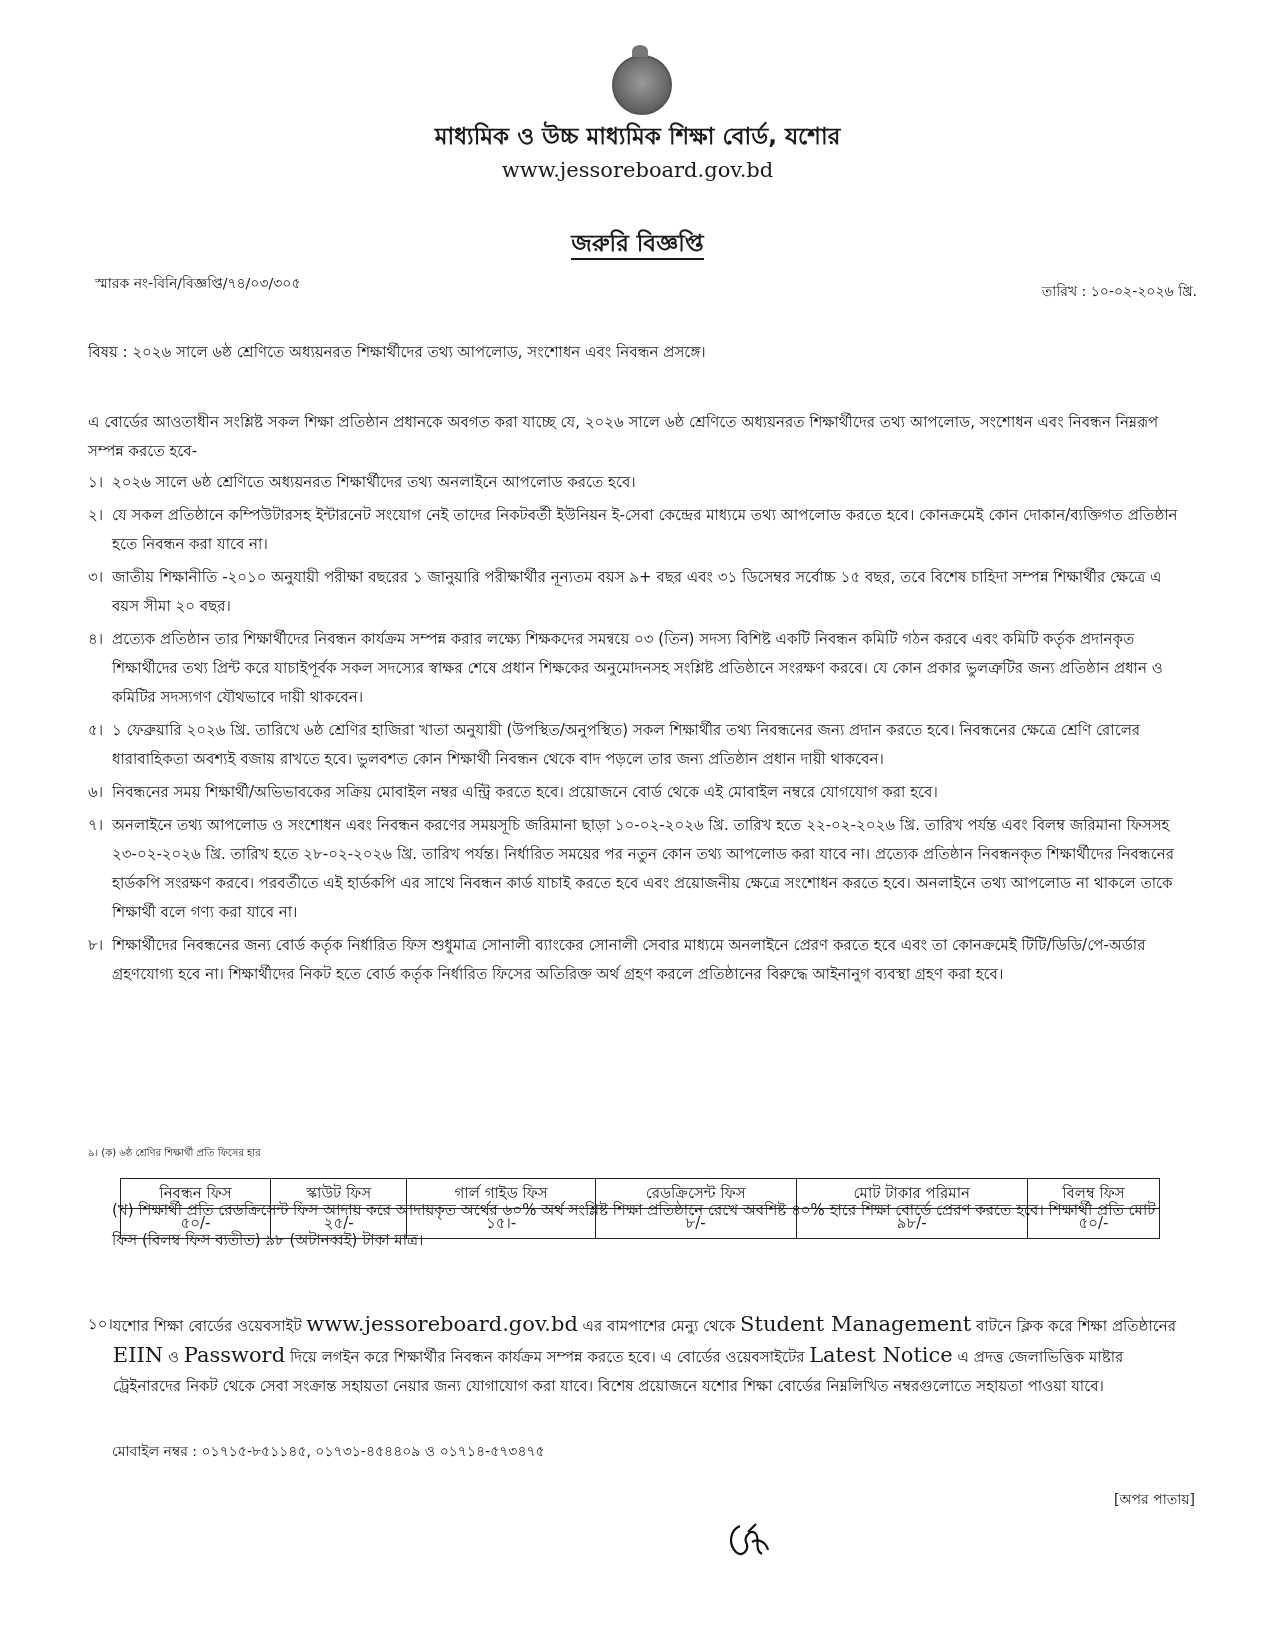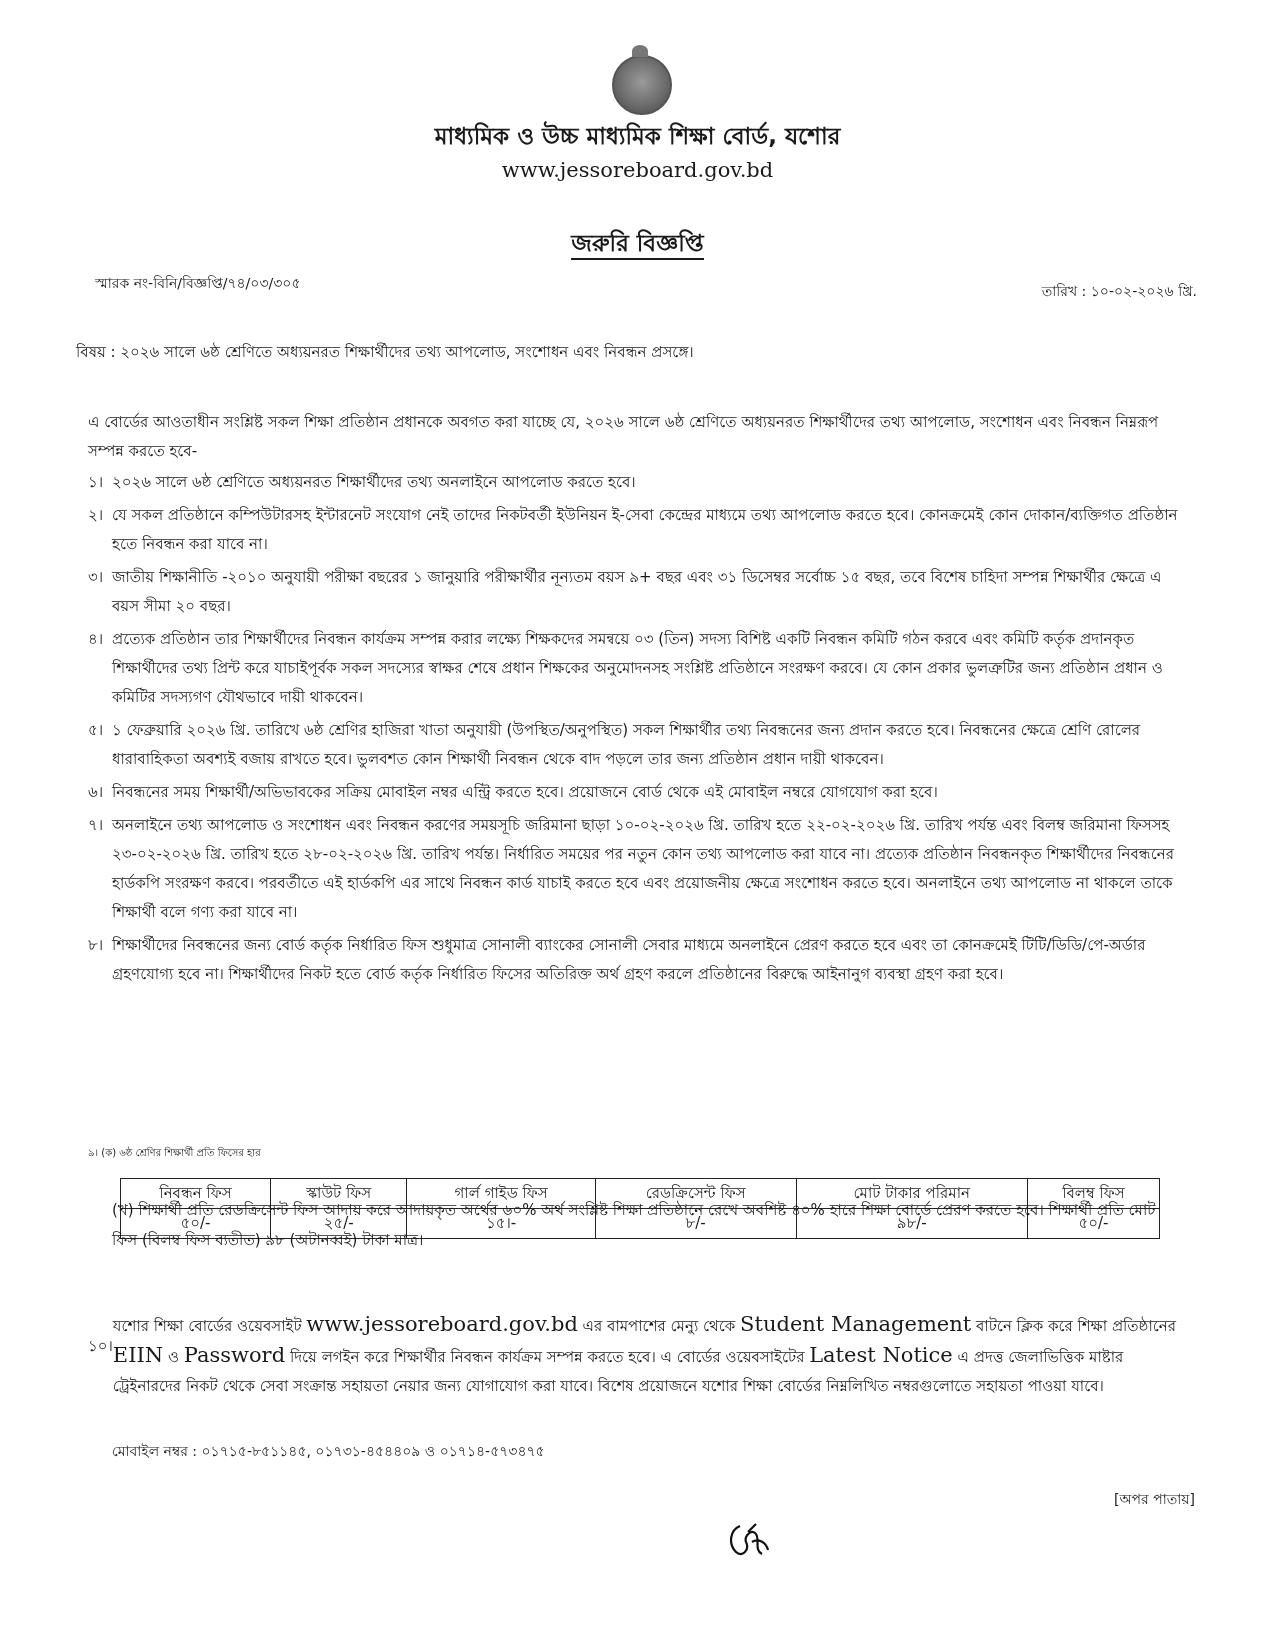--- a/index.html
+++ b/index.html
@@ -18,34 +18,34 @@
   }
   .org { position: absolute; left: 0; width: 100%; top: 118px; text-align: center; font-size: 23px; font-weight: bold; }
   .site { position: absolute; left: 0; width: 100%; top: 158px; text-align: center; font-family: "DejaVu Serif", serif; font-size: 21px; }
   .title {
     position: absolute; left: 0; width: 100%; top: 225px; text-align: center;
     font-size: 23px; font-weight: bold;
   }
   .title span { border-bottom: 2px solid #1a1a1a; padding-bottom: 2px; }
   .memo { position: absolute; left: 95px; top: 272px; font-size: 14px; }
   .date { position: absolute; right: 78px; top: 280px; font-size: 14px; }
-  .subject { position: absolute; left: 76px; top: 340px; width: 1100px; font-size: 15px; }
+  .subject { position: absolute; left: 88px; top: 340px; width: 1100px; font-size: 15px; }
   .intro { position: absolute; left: 88px; top: 408px; width: 1100px; font-size: 15px; line-height: 29px; }
   .items { position: absolute; left: 88px; top: 468px; width: 1100px; font-size: 15px; line-height: 29px; }
   .item { display: flex; margin-bottom: 4px; }
   .item .num { flex: 0 0 24px; }
   .item .txt { flex: 1; }
   .feetable {
     position: absolute; left: 120px; top: 1178px; width: 1040px; border-collapse: collapse; font-size: 15px;
   }
   .feetable td, .feetable th { border: 1.5px solid #222; text-align: center; padding: 2px 4px; height: 24px; font-weight: normal; }
   .item9a { position: absolute; left: 88px; top: 1145px; font-size: 10px; }
   .item9b { position: absolute; left: 112px; top: 1195px; width: 1070px; font-size: 15px; line-height: 30px; }
   .item10 { position: absolute; left: 88px; top: 1310px; width: 1100px; font-size: 15px; line-height: 29px; display: flex; }
-  .item10 .num { flex: 0 0 24px; margin-top: 22px; }
+  .item10 .num { flex: 0 0 24px; }
   .latin { font-family: "DejaVu Serif", serif; font-size: 21px; }
   .mobile { position: absolute; left: 112px; top: 1440px; font-size: 14px; }
   .next { position: absolute; right: 80px; top: 1488px; font-size: 14px; }
   .sig { position: absolute; left: 726px; top: 1520px; width: 46px; height: 40px; }
 </style>
 </head>
 <body>
 
 <div class="page">
   <div class="logo"></div>

